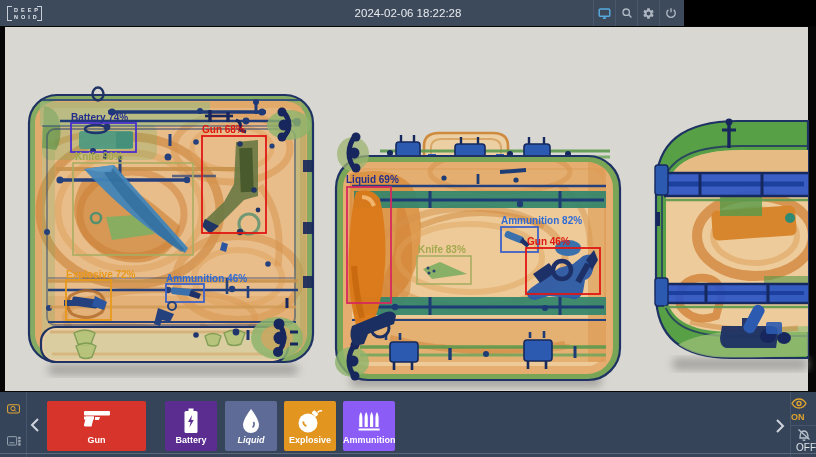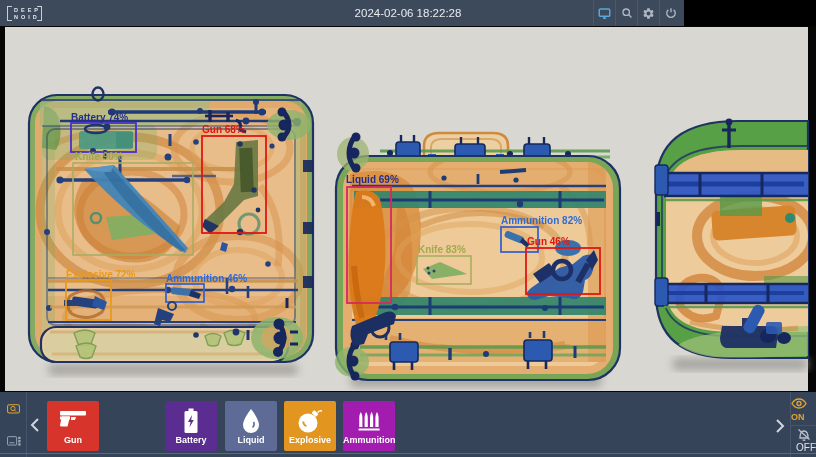--- a/index.html
+++ b/index.html
@@ -513,21 +513,21 @@
       <rect x="16" y="5.6" width="3.4" height="3.4" fill="#9aa5b1"></rect>
       <rect x="16" y="10.2" width="3.4" height="3.4" fill="#9aa5b1"></rect>
     </svg>
 
   <div class="vline" style="left:26px;"></div>
 
   <svg class="chevl" style="position:absolute;left:30px;top:26px;" width="10" height="14" viewBox="0 0 10 14">
       <path d="M8 1L2 7l6 6" fill="none" stroke="#cfd5dc" stroke-width="2"></path>
     </svg>
 
-  <div class="btn" style="left:47px;background:#d7342c;">
+  <div class="btn" style="left:47px;background:#d7342c;padding-left:47px;">
     <svg width="30" height="22" viewBox="0 0 30 22">
         <g fill="#fff">
           <rect x="2" y="3" width="26" height="4.5" rx="1"></rect>
           <rect x="2" y="8.5" width="10" height="3"></rect>
           <path d="M4 8.5h8l-2.5 10h-6a1.5 1.5 0 0 1-1.4-2z"></path>
           <path d="M13 9h5l-1 3h-4z"></path>
         </g>
       </svg>
     <div class="lbl">Gun</div>
   </div>
@@ -535,39 +535,39 @@
 
   <div class="btn" style="left:165px;background:#5b2d90;">
     <svg width="16" height="26" viewBox="0 0 16 26">
         <rect x="5.5" y="0.5" width="5" height="2.5" fill="#fff"></rect>
         <rect x="1.5" y="3" width="13" height="22" rx="1.5" fill="#fff"></rect>
         <path d="M9 7l-4 7h2.6l-1.2 5.5 4.4-7.5H8.2z" fill="#5b2d90"></path>
       </svg>
     <div class="lbl">Battery</div>
   </div>
 
-  <div class="btn" style="left:225px;background:#5e6b97;">
+  <div class="btn" style="left:225px;background:#5e6b97;font-style:italic;">
     <svg width="22" height="26" viewBox="0 0 22 26">
         <path d="M11 1C11 1 3 11 3 17a8 8 0 0 0 16 0C19 11 11 1 11 1z" fill="#fff"></path>
         <path d="M13.5 14a4.5 4.5 0 0 1-1 5.5" fill="none" stroke="#5e6b97" stroke-width="1.6"></path>
       </svg>
     <div class="lbl">Liquid</div>
   </div>
 
   <div class="btn" style="left:284px;background:#e2951f;text-align:center;">
     <svg width="26" height="26" viewBox="0 0 26 26">
         <circle cx="11" cy="15" r="9.5" fill="#fff"></circle>
         <rect x="15" y="3.5" width="6" height="4" rx="1" fill="#fff" transform="rotate(45 18 5.5)"></rect>
         <path d="M20.5 4.5c1.5-1.5 3-2 4.5-1.5" fill="none" stroke="#fff" stroke-width="1.6"></path>
         <path d="M6.2 13.6a5 5 0 0 0 3.2 4.6" fill="none" stroke="#e2951f" stroke-width="1.8"></path>
       </svg>
     <div class="lbl">Explosive</div>
   </div>
 
-  <div class="btn" style="left:343px;background:#a21caf;">
+  <div class="btn" style="left:343px;background:#8b5cf6;">
     <svg width="26" height="26" viewBox="0 0 26 26">
         <g fill="#fff">
           <path d="M3.2 10c0-3 1-5 1.6-6 .6 1 1.6 3 1.6 6v9H3.2z"></path>
           <path d="M8.6 10c0-3 1-5 1.6-6 .6 1 1.6 3 1.6 6v9H8.6z"></path>
           <path d="M14 10c0-3 1-5 1.6-6 .6 1 1.6 3 1.6 6v9H14z"></path>
           <path d="M19.4 10c0-3 1-5 1.6-6 .6 1 1.6 3 1.6 6v9h-3.2z"></path>
           <rect x="2.6" y="20.5" width="21" height="2"></rect>
         </g>
       </svg>
     <div class="lbl">Ammunition</div>

